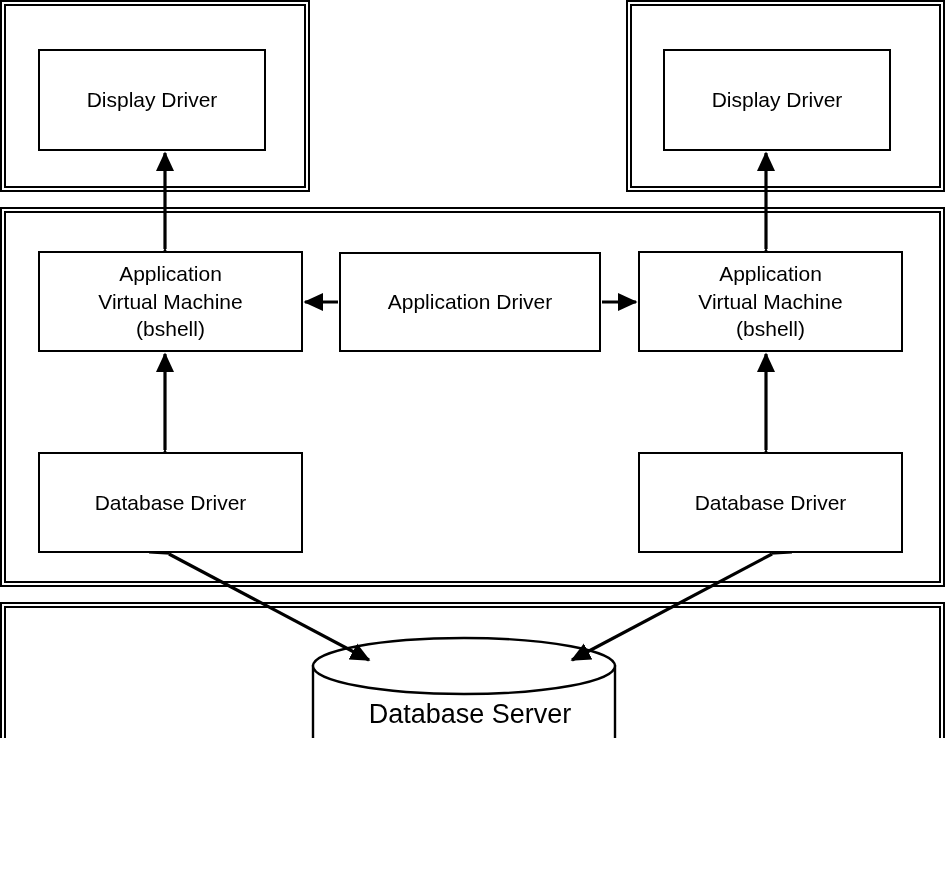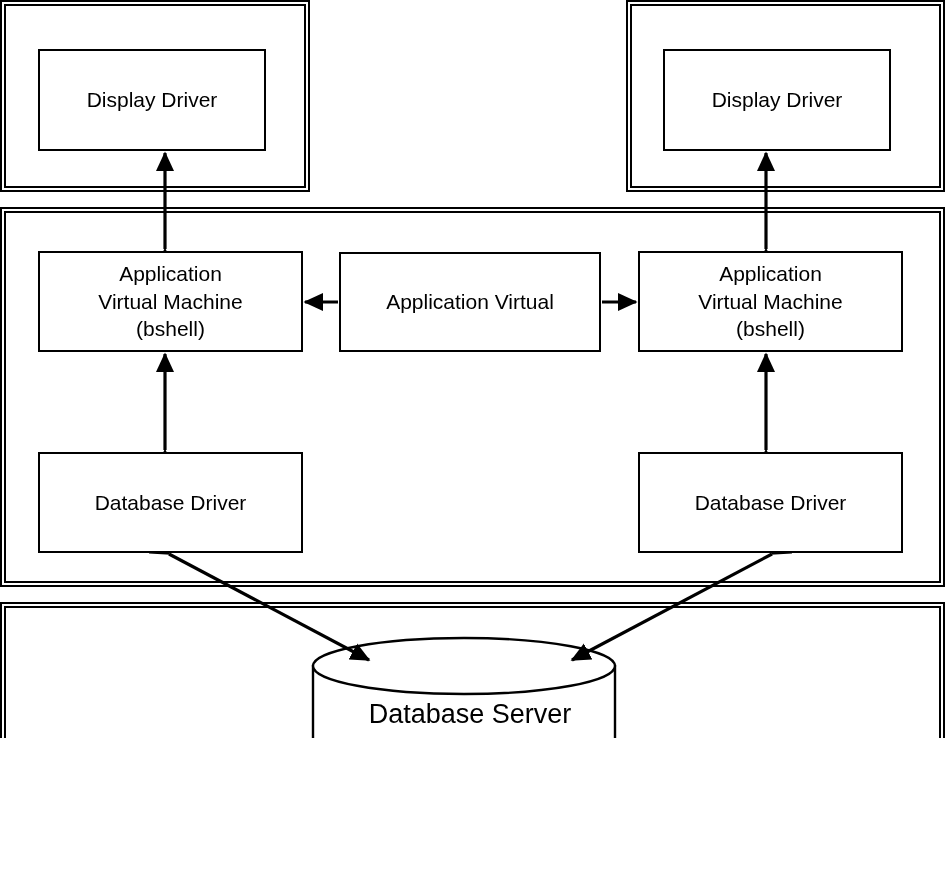--- a/index.html
+++ b/index.html
@@ -114,21 +114,21 @@
   </svg>
 
   <div class="node-box" id="node-display-driver-left">Display Driver</div>
 
   <div class="node-box" id="node-display-driver-right">Display Driver</div>
 
   <div class="node-box" id="node-avm-left">Application
 Virtual Machine
 (bshell)</div>
 
-  <div class="node-box" id="node-app-objects">Application Virtual</div>
+  <div class="node-box" id="node-app-objects">Application Driver</div>
 
   <div class="node-box" id="node-avm-right">Application
 Virtual Machine
 (bshell)</div>
 
   <div class="node-box" id="node-db-driver-left">Database Driver</div>
 
   <div class="node-box" id="node-db-driver-right">Database Driver</div>
 
   <div class="cyl-label" id="label-database-server">Database Server

